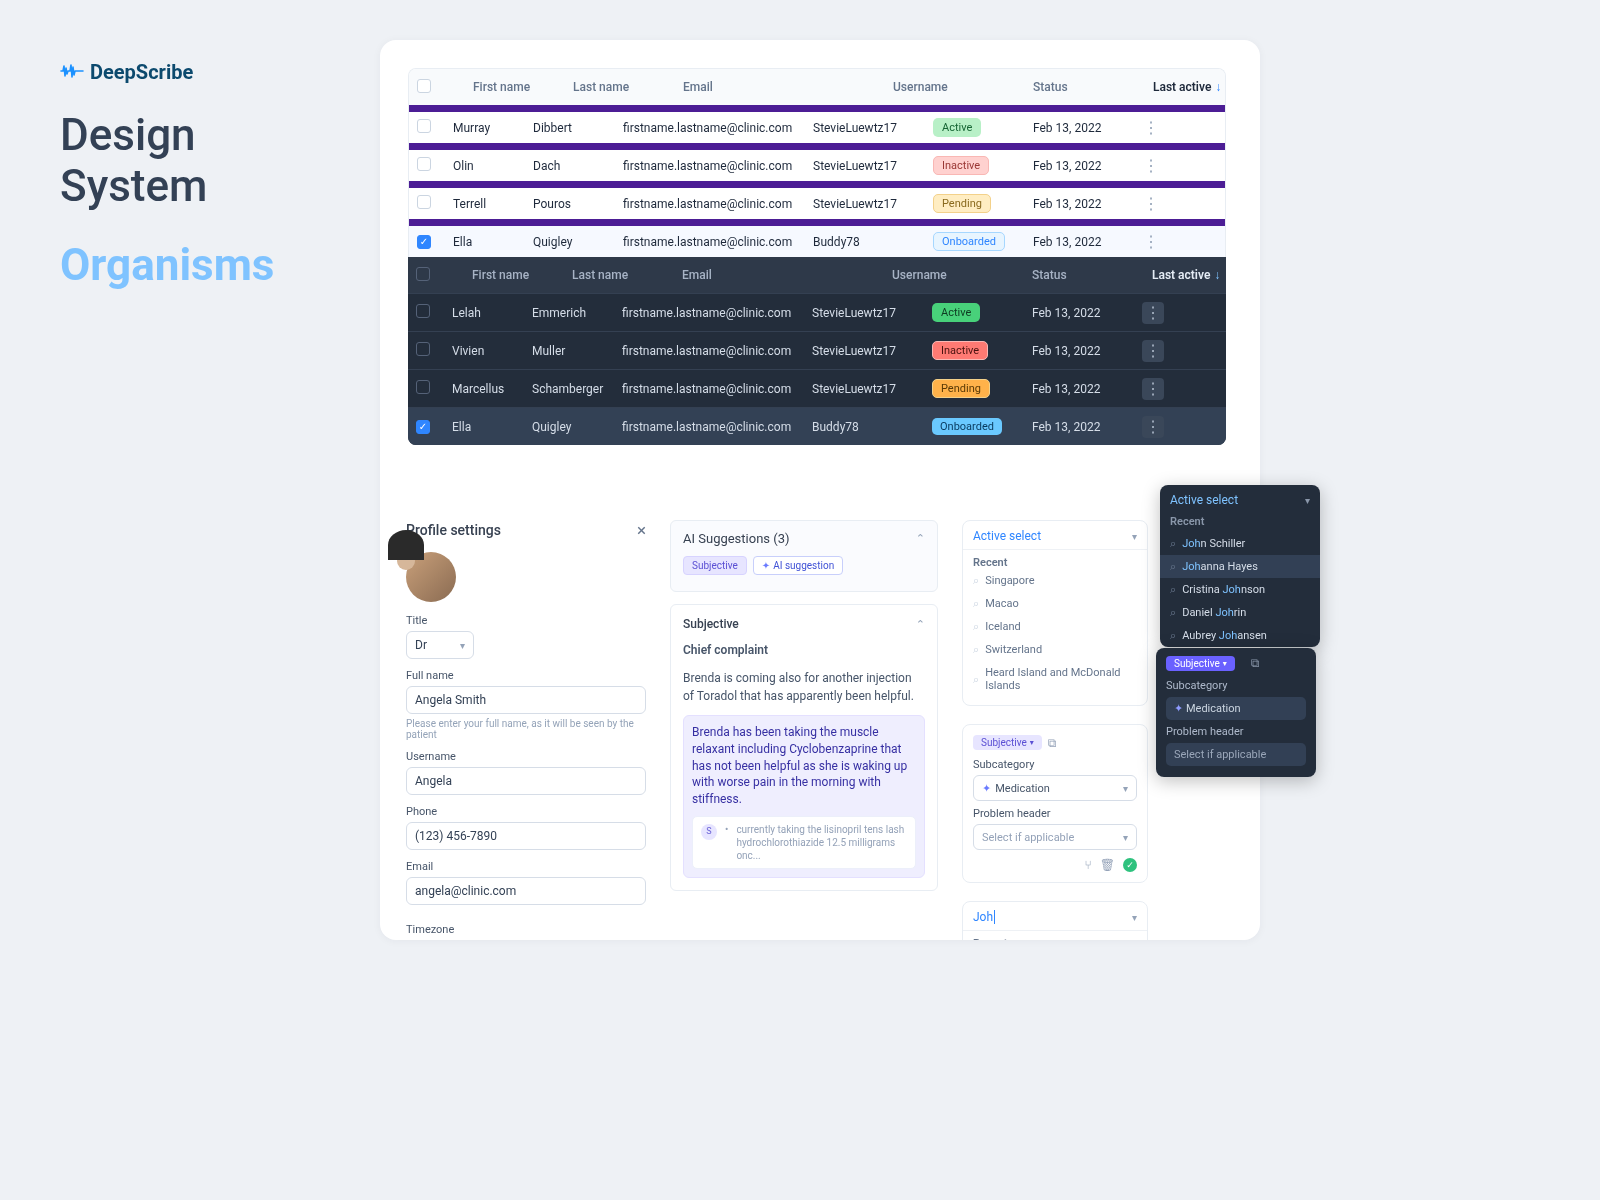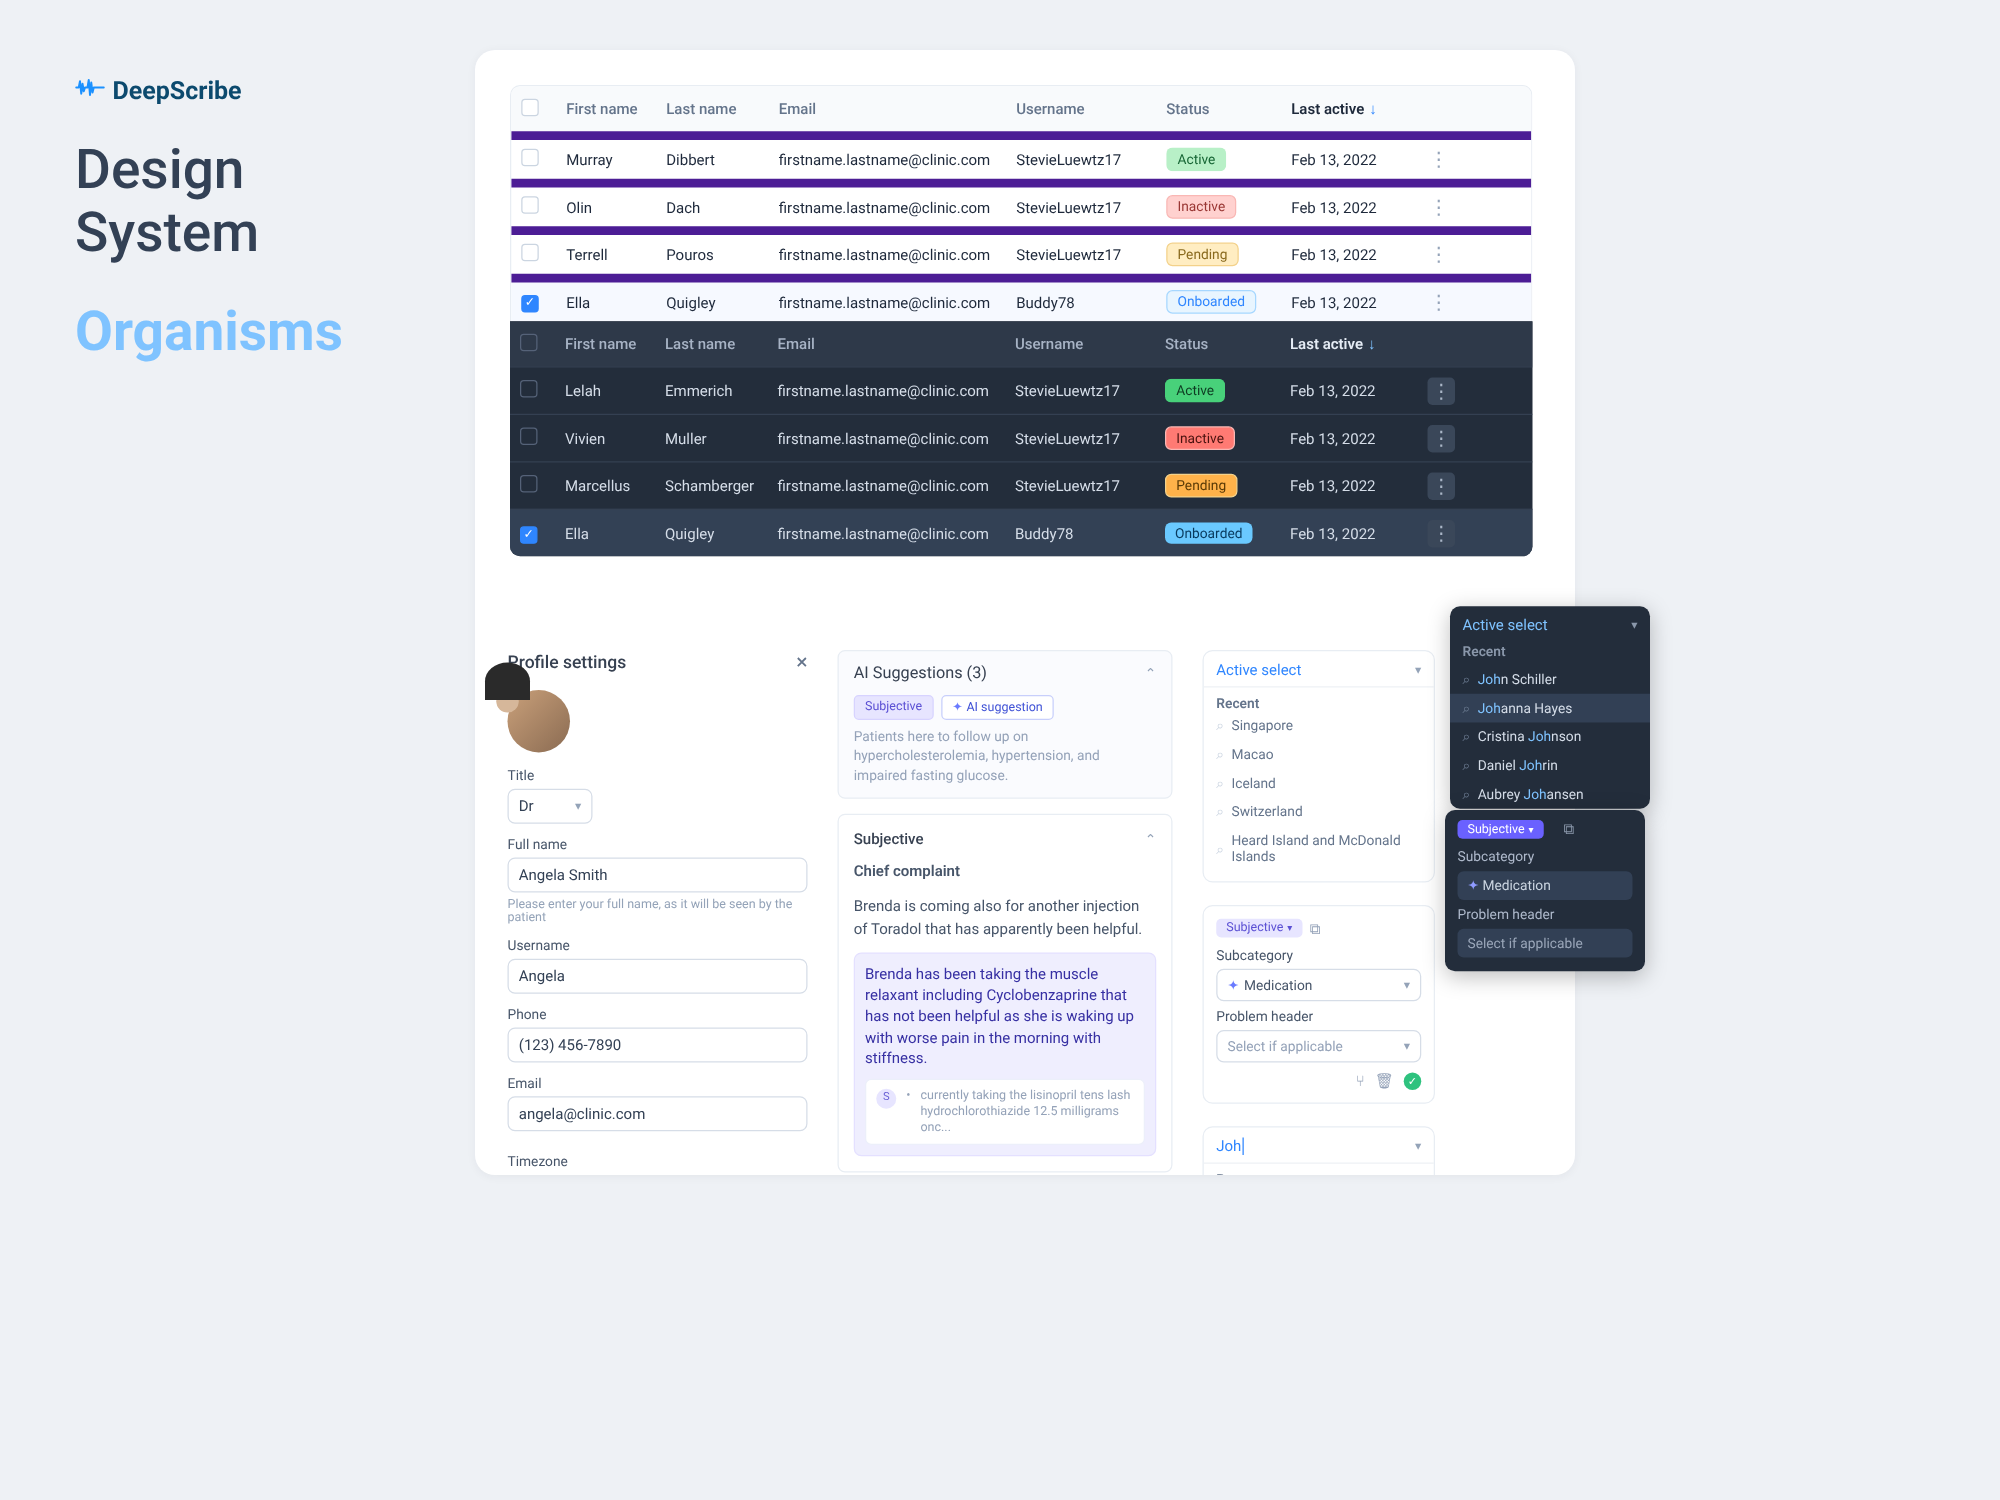--- a/index.html
+++ b/index.html
@@ -30,21 +30,21 @@
     width: 880px; height: 900px;
     background: #fff;
     border-radius: 16px;
     box-shadow: 0 1px 8px rgba(30,41,59,.05);
     overflow: hidden;
   }
 
   
   .table { width: 818px; margin: 28px 0 0 28px; border: 1px solid #e8edf3; border-radius: 8px; overflow: hidden; font-size: 12px;}
   .thead, .trow { display: grid; grid-template-columns: 36px 80px 90px 190px 120px 100px 110px 42px; align-items: center; padding: 0 8px;}
-  .thead { background:#f8fafc; height:36px; color:#64748b; font-weight:500;}
+  .thead { background:#f8fafc; height:36px; color:#64748b; font-weight:500;gap:20px;}
   .thead .sort { color:#1e293b; font-weight:600; display:flex; gap:4px; align-items:center;}
   .trow { height:38px; border-top:7px solid #4c1d95;}
   .trow.selected { background:#f6f9ff;}
   .cb { width:14px; height:14px; border:1.5px solid #cbd5e1; border-radius:3px; display:inline-flex; align-items:center; justify-content:center; background:#fff;}
   .cb.checked{ background:#2f86ff; border-color:#2f86ff;}
   .cb.checked::after{content:"✓"; color:#fff; font-size:10px; line-height:1;}
   .badge { display:inline-block; padding:2px 8px; border-radius:5px; font-size:11px; border:1px solid transparent;}
   .b-active{background:#b8f0c7;color:#166534;}
   .b-inactive{background:#ffd1cf;color:#9a3734; border-color:#f9b7b4;}
   .b-pending{background:#ffedc2;color:#8a6a1e; border-color:#f3d18a;}
@@ -302,21 +302,20 @@
     <div class="note-area">
       <div class="ai-card">
         <div class="ai-head">
           <span>AI Suggestions (3)</span>
           <span style="font-size:11px;color:#94a3b8">⌃</span>
         </div>
         <div class="pills">
           <span class="pill pill-subj">Subjective</span>
           <span class="pill pill-ai"><span class="bolt">✦</span><span>AI suggestion</span></span>
         </div>
-        <div class="ai-text">Patients here to follow up on hypercholesterolemia, hypertension, and impaired fasting glucose.</div>
       </div>
 
       <div class="subj-card">
         <div class="subj-head">
           <span>Subjective</span>
           <span style="font-size:11px;color:#94a3b8">⌃</span>
         </div>
         <div class="subj-body">
           <div><b>Chief complaint</b></div>
           <div style="height:10px"></div>

